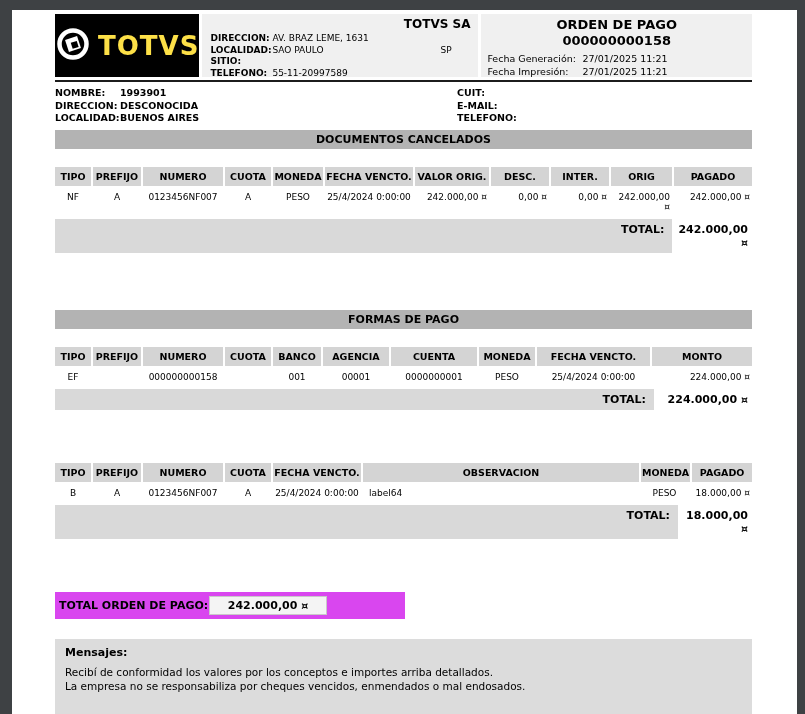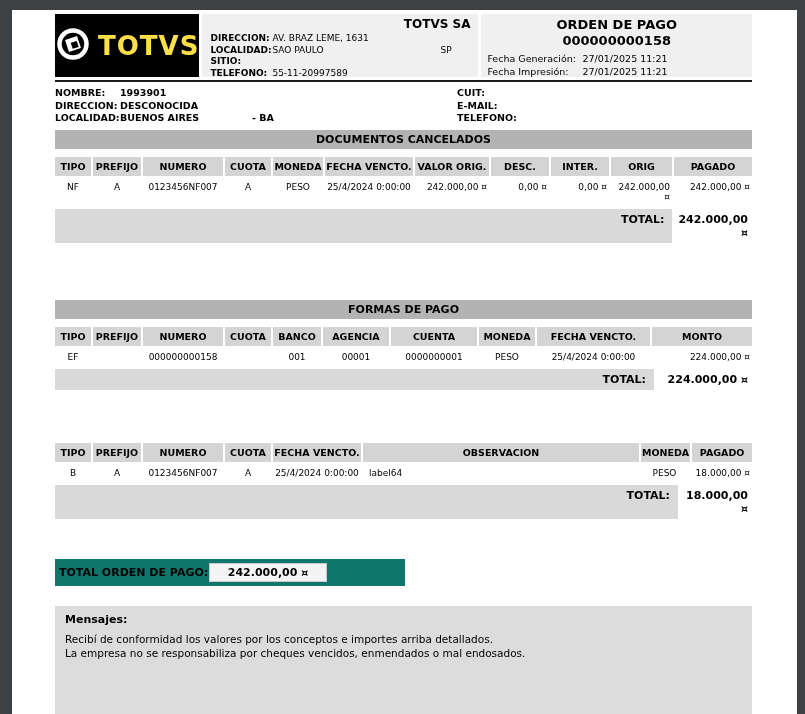--- a/index.html
+++ b/index.html
@@ -38,21 +38,21 @@
   .prov{display:flex;margin-top:5px;font-size:9.5px;font-weight:bold;}
   .prov-left{flex:0 0 402px;}
   .p-row{display:flex;line-height:12.5px;}
   .p-row .lbl{flex:0 0 65px;}
   .p-row .val{flex:0 0 132px;}
   .p-row .extra{flex:1;}
   .prov-right{flex:1;}
 
   
   .section{margin-top:0;}
-  .sec-title{background:#b3b3b3;text-align:center;font-weight:bold;font-size:11px;padding:3px 8px;margin-bottom:8px;}
+  .sec-title{background:#b3b3b3;text-align:center;font-weight:bold;font-size:11px;padding:3px 8px;margin-bottom:18px;}
   .thead{display:flex;gap:2px;}
   .thead .cell{background:#d4d4d4;font-weight:bold;font-size:9.5px;text-align:center;padding:4px 1px;box-sizing:border-box;}
   .trow{display:flex;gap:2px;margin-top:1px;}
   .trow .cell{font-size:9px;text-align:center;padding:5px 2px;box-sizing:border-box;}
   .total-row{display:flex;gap:2px;margin-top:2px;}
   .total-fill{flex:1;background:#d9d9d9;text-align:right;font-weight:bold;font-size:11px;padding:4px 8px;box-sizing:border-box;}
   .total-val{background:#fff;text-align:right;font-weight:bold;font-size:11px;padding:4px 4px;box-sizing:border-box;}
 
   
   .t-doc .cell:nth-child(1){flex:0 0 36px}
@@ -93,21 +93,21 @@
   .t-ret .cell:nth-child(7){flex:0 0 47px}
   .t-ret .cell:nth-child(8){flex:1}
   .t-ret .trow .cell:nth-child(6){text-align:left;padding-left:6px}
   .t-ret .trow .cell:nth-child(8){text-align:right}
   .t-ret .total-val{flex:0 0 72px}
 
   .gap-1{margin-top:57px}
   .gap-2{margin-top:53px}
 
   
-  .grand{margin-top:40px;width:350px;background:#0f766e;display:flex;align-items:center;padding:4px 0;}
+  .grand{margin-top:53px;width:350px;background:#d946ef;display:flex;align-items:center;padding:4px 0;}
   .grand .g-lbl{flex:0 0 150px;font-weight:bold;font-size:11px;padding-left:4px;}
   .grand .g-val{flex:0 0 116px;background:#f4f4f4;border:1px solid #c9c9c9;font-weight:bold;font-size:11px;text-align:center;padding:2px 0;}
 
   
   .mensajes{margin-top:20px;background:#dcdcdc;height:134px;box-sizing:border-box;padding:7px 10px;}
   .m-title{font-weight:bold;font-size:11px;margin-bottom:6px;}
   .m-line{font-size:10.5px;line-height:14px;}
 </style>
 </head>
 <body>
@@ -177,21 +177,20 @@
           <span class="extra"></span>
         </div>
         <div class="p-row">
           <span class="lbl">DIRECCION:</span>
           <span class="val">DESCONOCIDA</span>
           <span class="extra"></span>
         </div>
         <div class="p-row">
           <span class="lbl">LOCALIDAD:</span>
           <span class="val">BUENOS AIRES</span>
-          <span class="extra">- BA</span>
         </div>
       </div>
       <div class="prov-right">
         <div class="p-row">
           <span class="lbl">CUIT:</span>
           <span class="val"></span>
         </div>
         <div class="p-row">
           <span class="lbl">E-MAIL:</span>
           <span class="val"></span>

